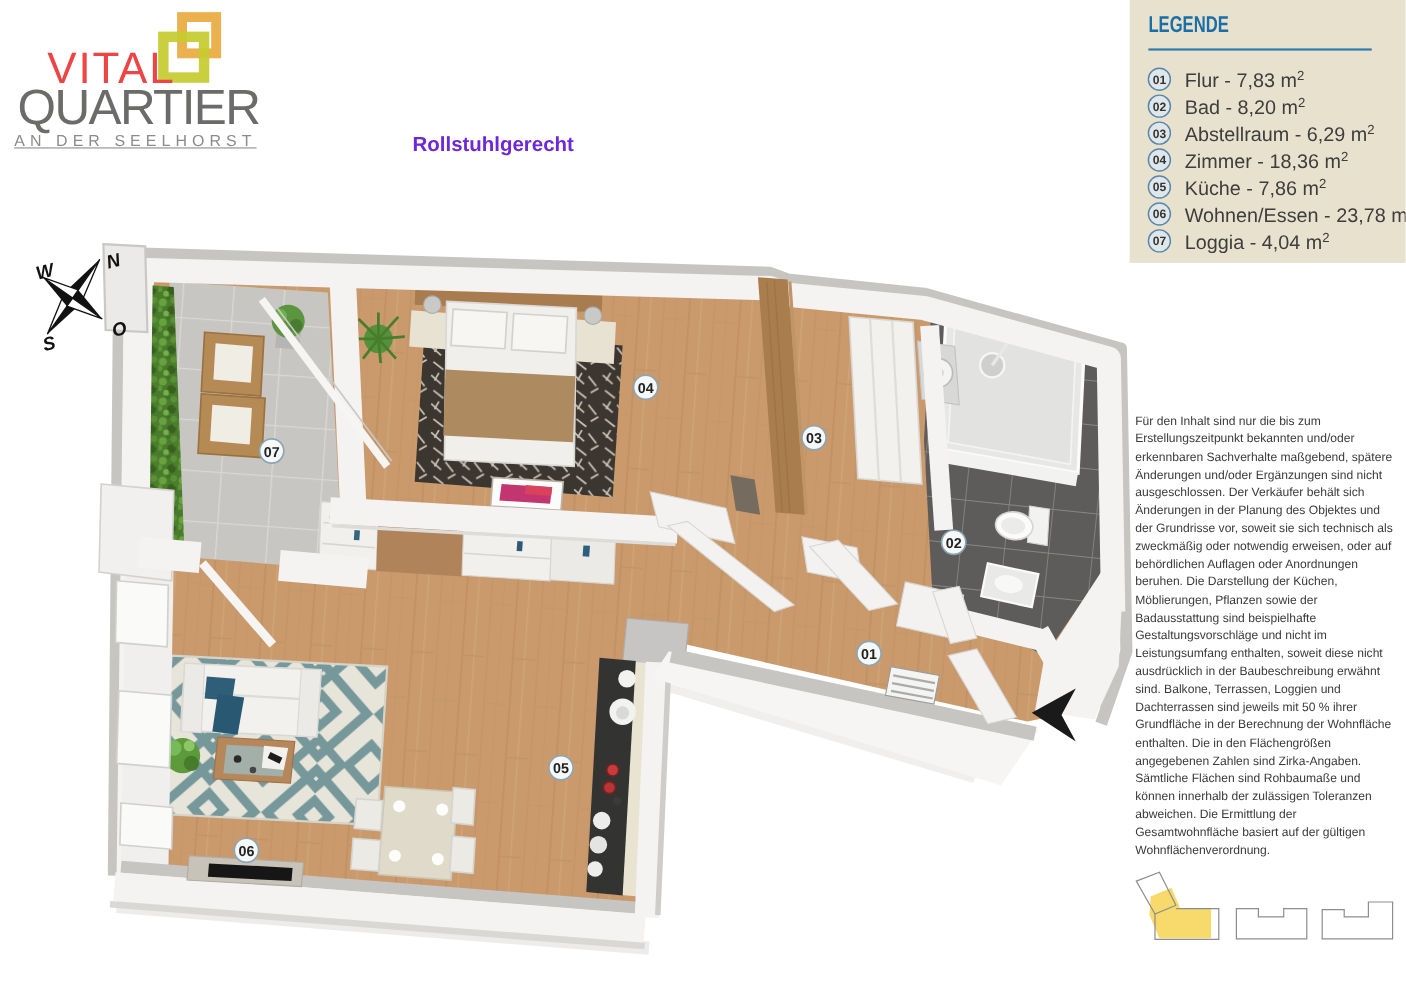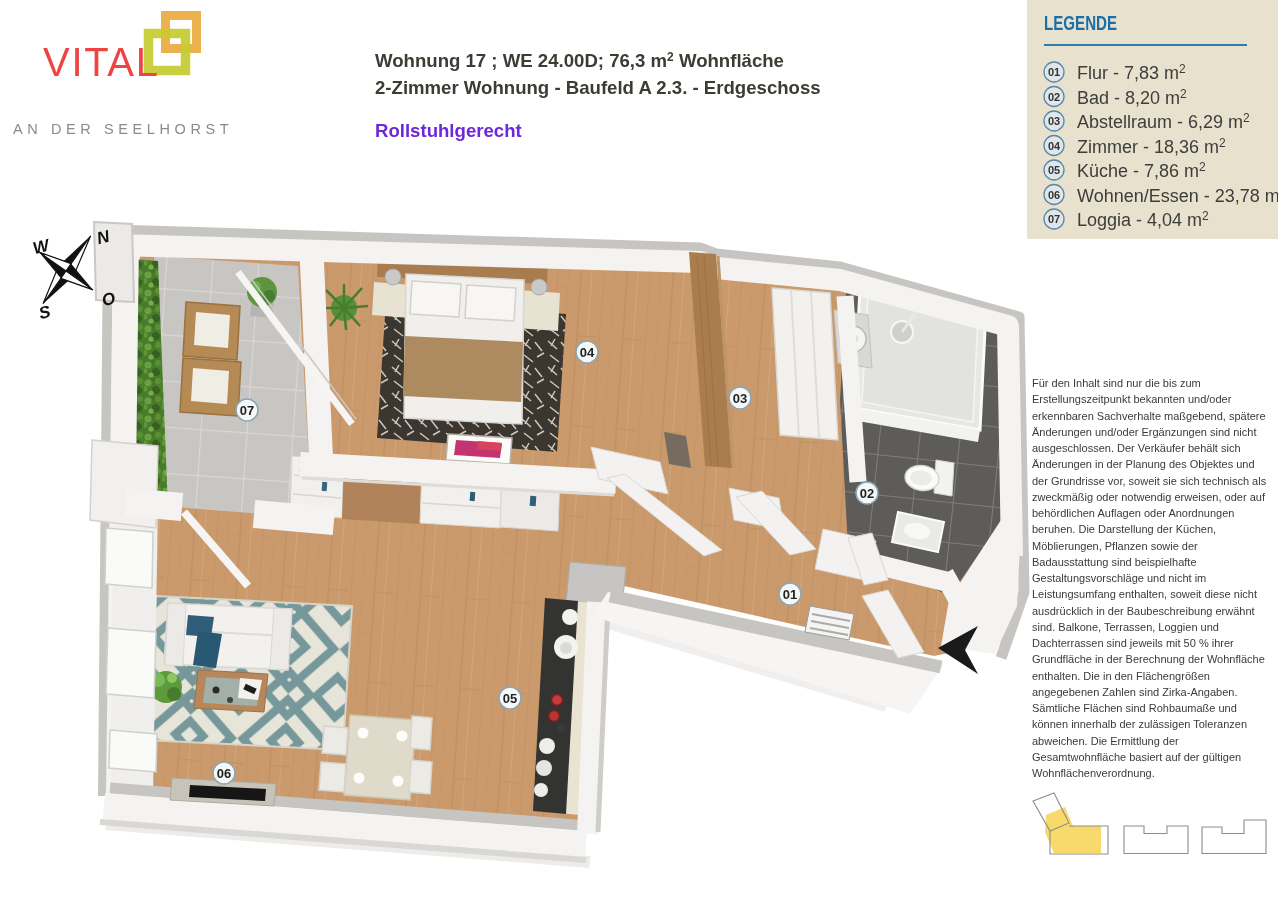--- a/index.html
+++ b/index.html
@@ -12,27 +12,24 @@
 <body>
 <div class="page">
 
 <svg class="abs" style="left:0;top:0;" width="260" height="150" viewBox="0 0 260 150">
   <rect x="165.5" y="15.5" width="31" height="33" fill="none" stroke="#E9AA3F" stroke-width="9" opacity="0.92"></rect>
   <rect x="148.5" y="33.5" width="37" height="37" fill="none" stroke="#C5CB2F" stroke-width="9.5" opacity="0.92"></rect>
 </svg>
 
 <div class="abs" style="left:12px;top:40px;font-size:40px;color:#ef4444;letter-spacing:1.7px;margin-left:31px;">VITAL</div>
 
-
-<div class="abs" style="left:13px;top:121px;font-size:14.5px;color:#8b8b89;letter-spacing:4.6px;">AN DER SEELHORST</div>
-
-<div class="abs" style="left:375px;top:49px;font-size:18.6px;font-weight:bold;color:#3c3c34;line-height:23.5px;">
-Wohnung 17 ; WE 24.00D; 76,3 m<span style="font-size:12px;position:relative;top:-6px;">2</span> Wohnfläche<br>
-2-Zimmer Wohnung - Baufeld A 2.3. - Erdgeschoss
-</div>
+<div class="abs" style="left:16px;top:72px;font-size:45px;color:#6b6b69;letter-spacing:-1.5px;">QUARTIER</div>
+
+<div class="abs" style="left:13px;top:121px;font-size:14.5px;color:#8b8b89;letter-spacing:4.6px;text-decoration:underline;">AN DER SEELHORST</div>
+
 
 <div class="abs" style="left:375px;top:120px;font-size:18.6px;font-weight:bold;color:#6d28d9;">Rollstuhlgerecht</div>
 
 <div class="abs" style="left:1027px;top:0;width:251px;height:239px;background:#e8e1cd;"></div>
 
 <div class="abs" style="left:1044px;top:11px;font-size:21px;font-weight:bold;color:#1a6fa8;transform:scaleX(0.72);transform-origin:0 0;">LEGENDE</div>
 
 <div class="abs" style="left:1044px;top:44px;width:203px;height:2px;background:#2d7cb0;"></div>
 
 <svg class="abs" style="left:1027px;top:0;" width="251" height="239" viewBox="0 0 251 239">

